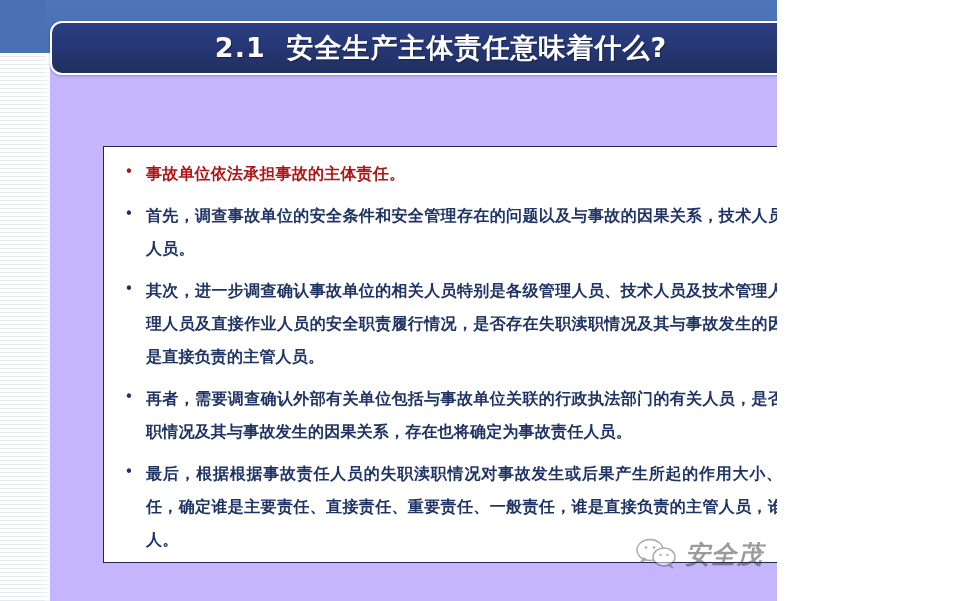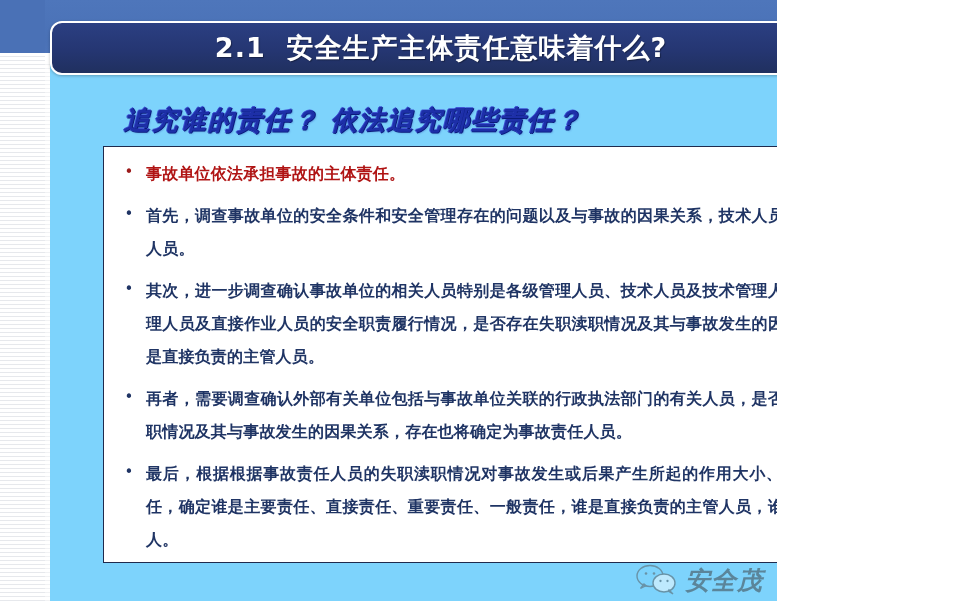--- a/index.html
+++ b/index.html
@@ -7,21 +7,21 @@
     padding: 0;
     background: #ffffff;
   }
   body {
     font-family: "DejaVu Sans", "Liberation Sans", sans-serif;
   }
   .slide {
     position: relative;
     width: 777px;
     height: 601px;
-    background: #7dd3fc;
+    background: #c4b5fd;
     overflow: hidden;
   }
 
   
   .top-band {
     position: absolute;
     left: 0;
     top: 0;
     width: 960px;
     height: 56px;
@@ -179,21 +179,21 @@
     text-align: justify;
   }
   .bullet-text.red {
     color: #b01414;
   }
 
   
   .watermark {
     position: absolute;
     right: 14px;
-    bottom: 4px;
+    bottom: 30px;
     display: flex;
     align-items: center;
     gap: 6px;
     opacity: 0.5;
   }
   .wm-icon {
     width: 44px;
     height: 34px;
     position: relative;
   }
@@ -217,21 +217,20 @@
 
   <div class="left-block"></div>
   <div class="left-stripes"></div>
   <div class="left-stripes-2"></div>
   <div class="band-cut"></div>
 
   <div class="title-bar">
     <span class="title-text">2.1  安全生产主体责任意味着什么?</span>
   </div>
 
-  <div class="subtitle">追究谁的责任？ 依法追究哪些责任？</div>
 
   <div class="content-box">
 
     <div class="bullet-row">
       <span class="bullet-dot red">•</span>
       <span class="bullet-text red">事故单位依法承担事故的主体责任。</span>
     </div>
 
     <div class="bullet-row">
       <span class="bullet-dot">•</span>

